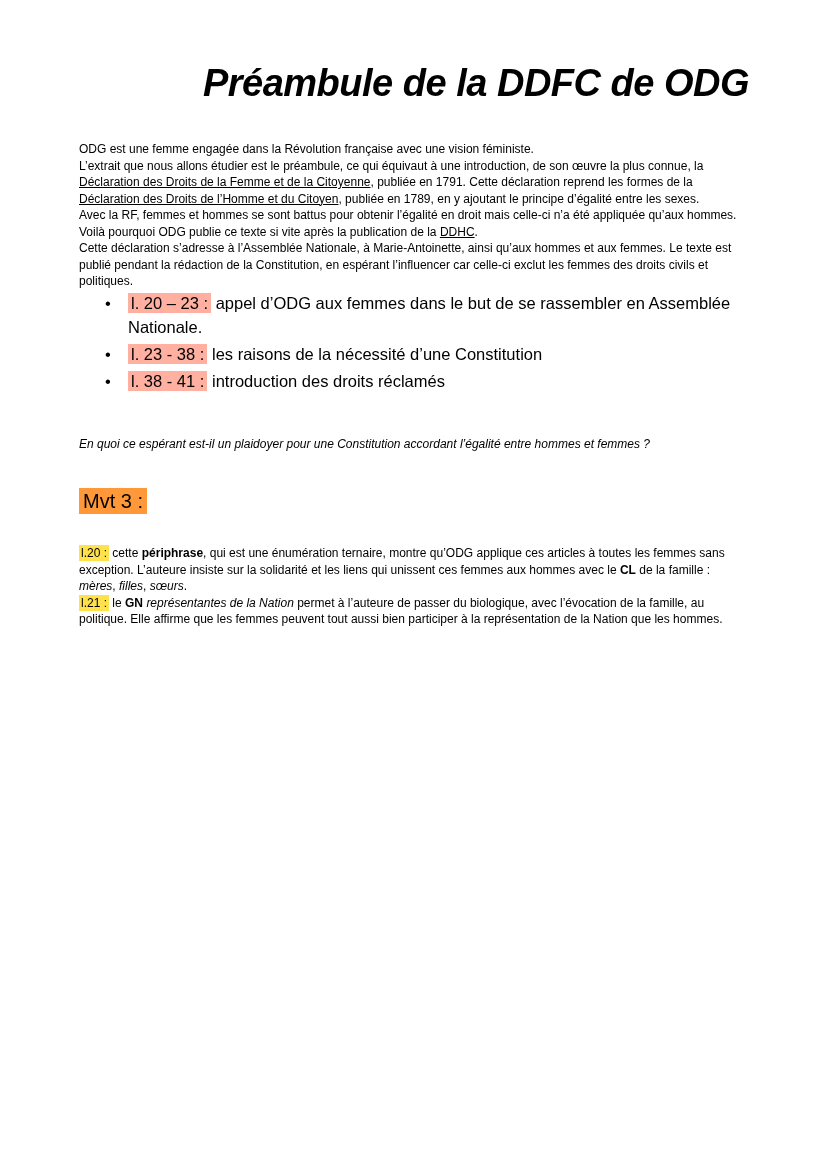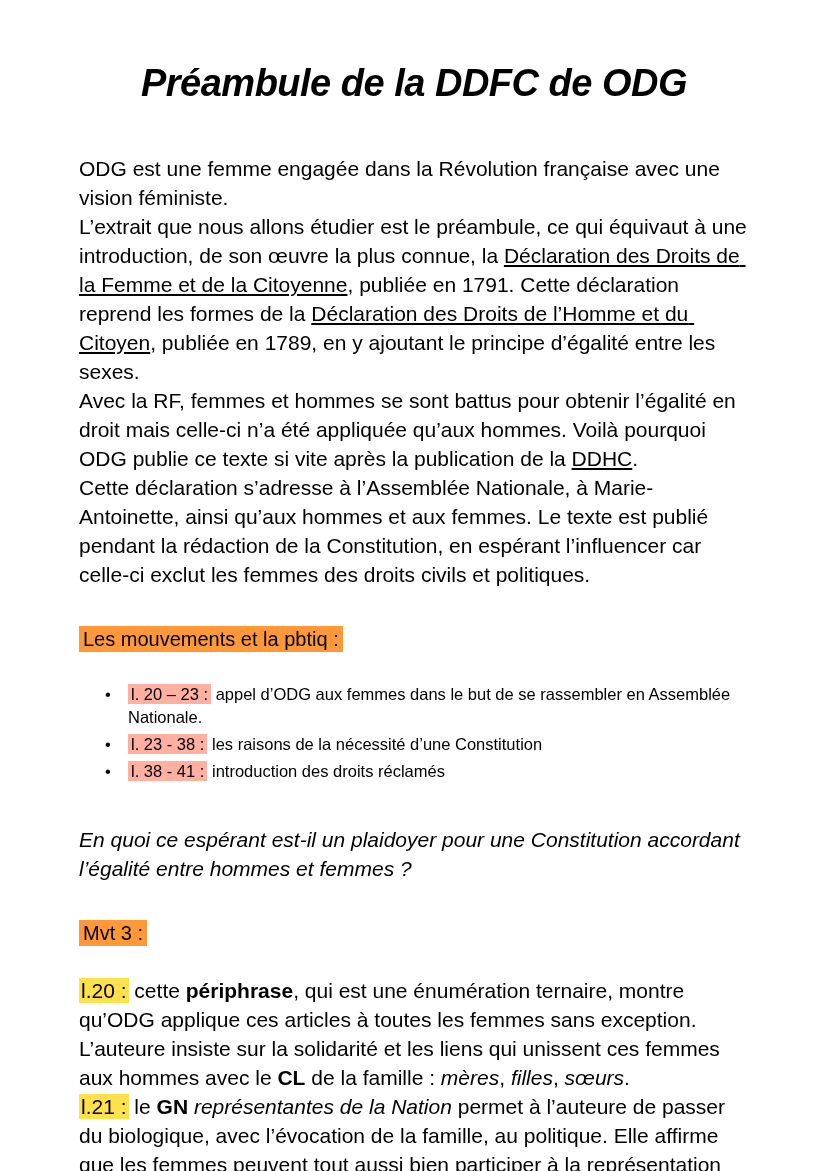--- a/index.html
+++ b/index.html
@@ -10,34 +10,34 @@
     overflow: hidden;
     font-family: "Liberation Sans", sans-serif;
     color: #000000;
   }
   .page { padding: 62px 79px 40px 79px; }
 
   .doc-title {
     font-size: 38px;
     font-weight: 700;
     font-style: italic;
-    text-align: center;
-    margin: 0 0 50px 0;
+    text-align: right;
+    margin: 0 0 36px 0;
     letter-spacing: -0.5px;
   }
 
   .heading { font-size: 20px; line-height: 1.35; margin: 0 0 30px 0; }
   .mt-section { margin-top: 36px; }
 
   .hl { padding: 2px 4px; }
   .hl-orange { background: var(--heading-highlight, #ff9838); }
   .hl-pink   { background: var(--range-highlight, #ffb0a1); padding: 1px 3px; }
   .hl-yellow { background: var(--line-ref-highlight, #ffe14c); padding: 1px 2px; }
 
-  .body-text { font-size: 21px; line-height: 1.38; margin: 0; }
+  .body-text { font-size: 12px; line-height: 1.38; margin: 0; }
   .prewrap { white-space: pre-wrap; }
   .italic { font-style: italic; }
   .u { text-decoration: underline; }
   .b { font-weight: 700; }
   .i { font-style: italic; }
 
   .bullet-list { list-style: none; margin: 2px 0 0 0; padding: 0 0 0 26px; }
   .bullet { display: flex; font-size: 16.5px; line-height: 1.45; margin-bottom: 3px; }
   .marker { width: 23px; flex: none; }
   .bullet-body { flex: 1; }
@@ -51,21 +51,20 @@
 <div class="page">
 
   <h1 class="doc-title">Préambule de la DDFC de ODG</h1>
 
 
   <p class="body-text prewrap"><span>ODG est une femme engagée dans la Révolution française avec une vision féministe.
 L’extrait que nous allons étudier est le préambule, ce qui équivaut à une introduction, de son œuvre la plus connue, la </span><span class="u">Déclaration des Droits de la Femme et de la Citoyenne</span><span>, publiée en 1791. Cette déclaration reprend les formes de la </span><span class="u">Déclaration des Droits de l’Homme et du Citoyen</span><span>, publiée en 1789, en y ajoutant le principe d’égalité entre les sexes.
 Avec la RF, femmes et hommes se sont battus pour obtenir l’égalité en droit mais celle-ci n’a été appliquée qu’aux hommes. Voilà pourquoi ODG publie ce texte si vite après la publication de la </span><span class="u">DDHC</span><span>.
 Cette déclaration s’adresse à l’Assemblée Nationale, à Marie-Antoinette, ainsi qu’aux hommes et aux femmes. Le texte est publié pendant la rédaction de la Constitution, en espérant l’influencer car celle-ci exclut les femmes des droits civils et politiques.</span></p>
 
-  <div class="heading mt-section"><span class="hl hl-orange">Les mouvements et la pbtiq :</span></div>
 
   <ul class="bullet-list">
     <li class="bullet">
         <span class="marker">•</span>
         <span class="bullet-body"><span class="hl hl-pink">l. 20 – 23 :</span><span> appel d’ODG aux femmes dans le but de se rassembler en Assemblée Nationale.</span></span>
       </li>
     <li class="bullet">
         <span class="marker">•</span>
         <span class="bullet-body"><span class="hl hl-pink">l. 23 - 38 :</span><span> les raisons de la nécessité d’une Constitution</span></span>
       </li>

